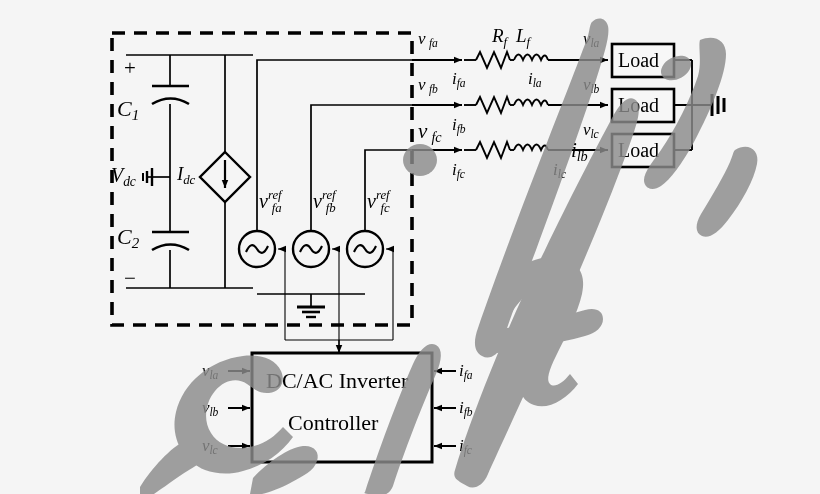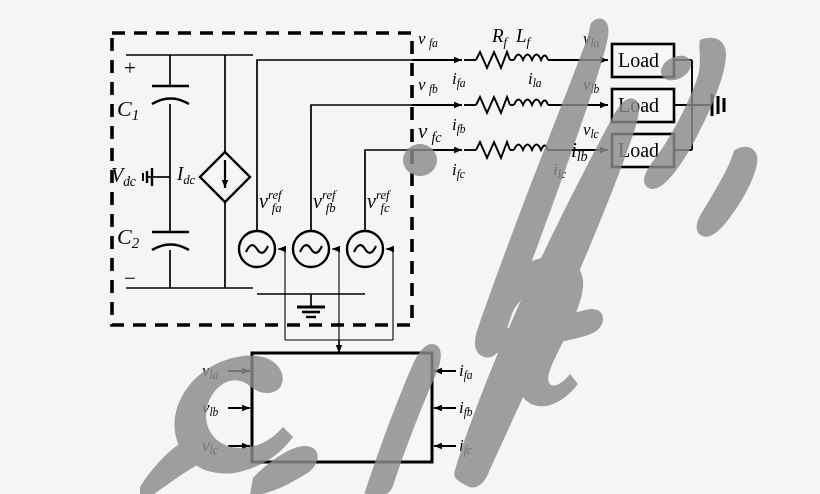--- a/index.html
+++ b/index.html
@@ -313,20 +313,22 @@
     <span>v</span><span class="sub">lb</span>
   </div>
   <div class="lbl" style="left:583px; top:121px; font-size:17px;">
     <span>v</span><span class="sub">lc</span>
   </div>
 
   <div class="boxtext" style="left:618px; top:49px; font-size:20px;">Load</div>
   <div class="boxtext" style="left:618px; top:94px; font-size:20px;">Load</div>
   <div class="boxtext" style="left:618px; top:139px; font-size:20px;">Load</div>
 
+  <div class="boxtext" style="left:266px; top:368px; font-size:22px;">DC/AC Inverter</div>
+  <div class="boxtext" style="left:288px; top:410px; font-size:22px;">Controller</div>
 
   <div class="lbl" style="left:202px; top:362px; font-size:17px;">
     <span>v</span><span class="sub">la</span>
   </div>
   <div class="lbl" style="left:202px; top:399px; font-size:17px;">
     <span>v</span><span class="sub">lb</span>
   </div>
   <div class="lbl" style="left:202px; top:437px; font-size:17px;">
     <span>v</span><span class="sub">lc</span>
   </div>

